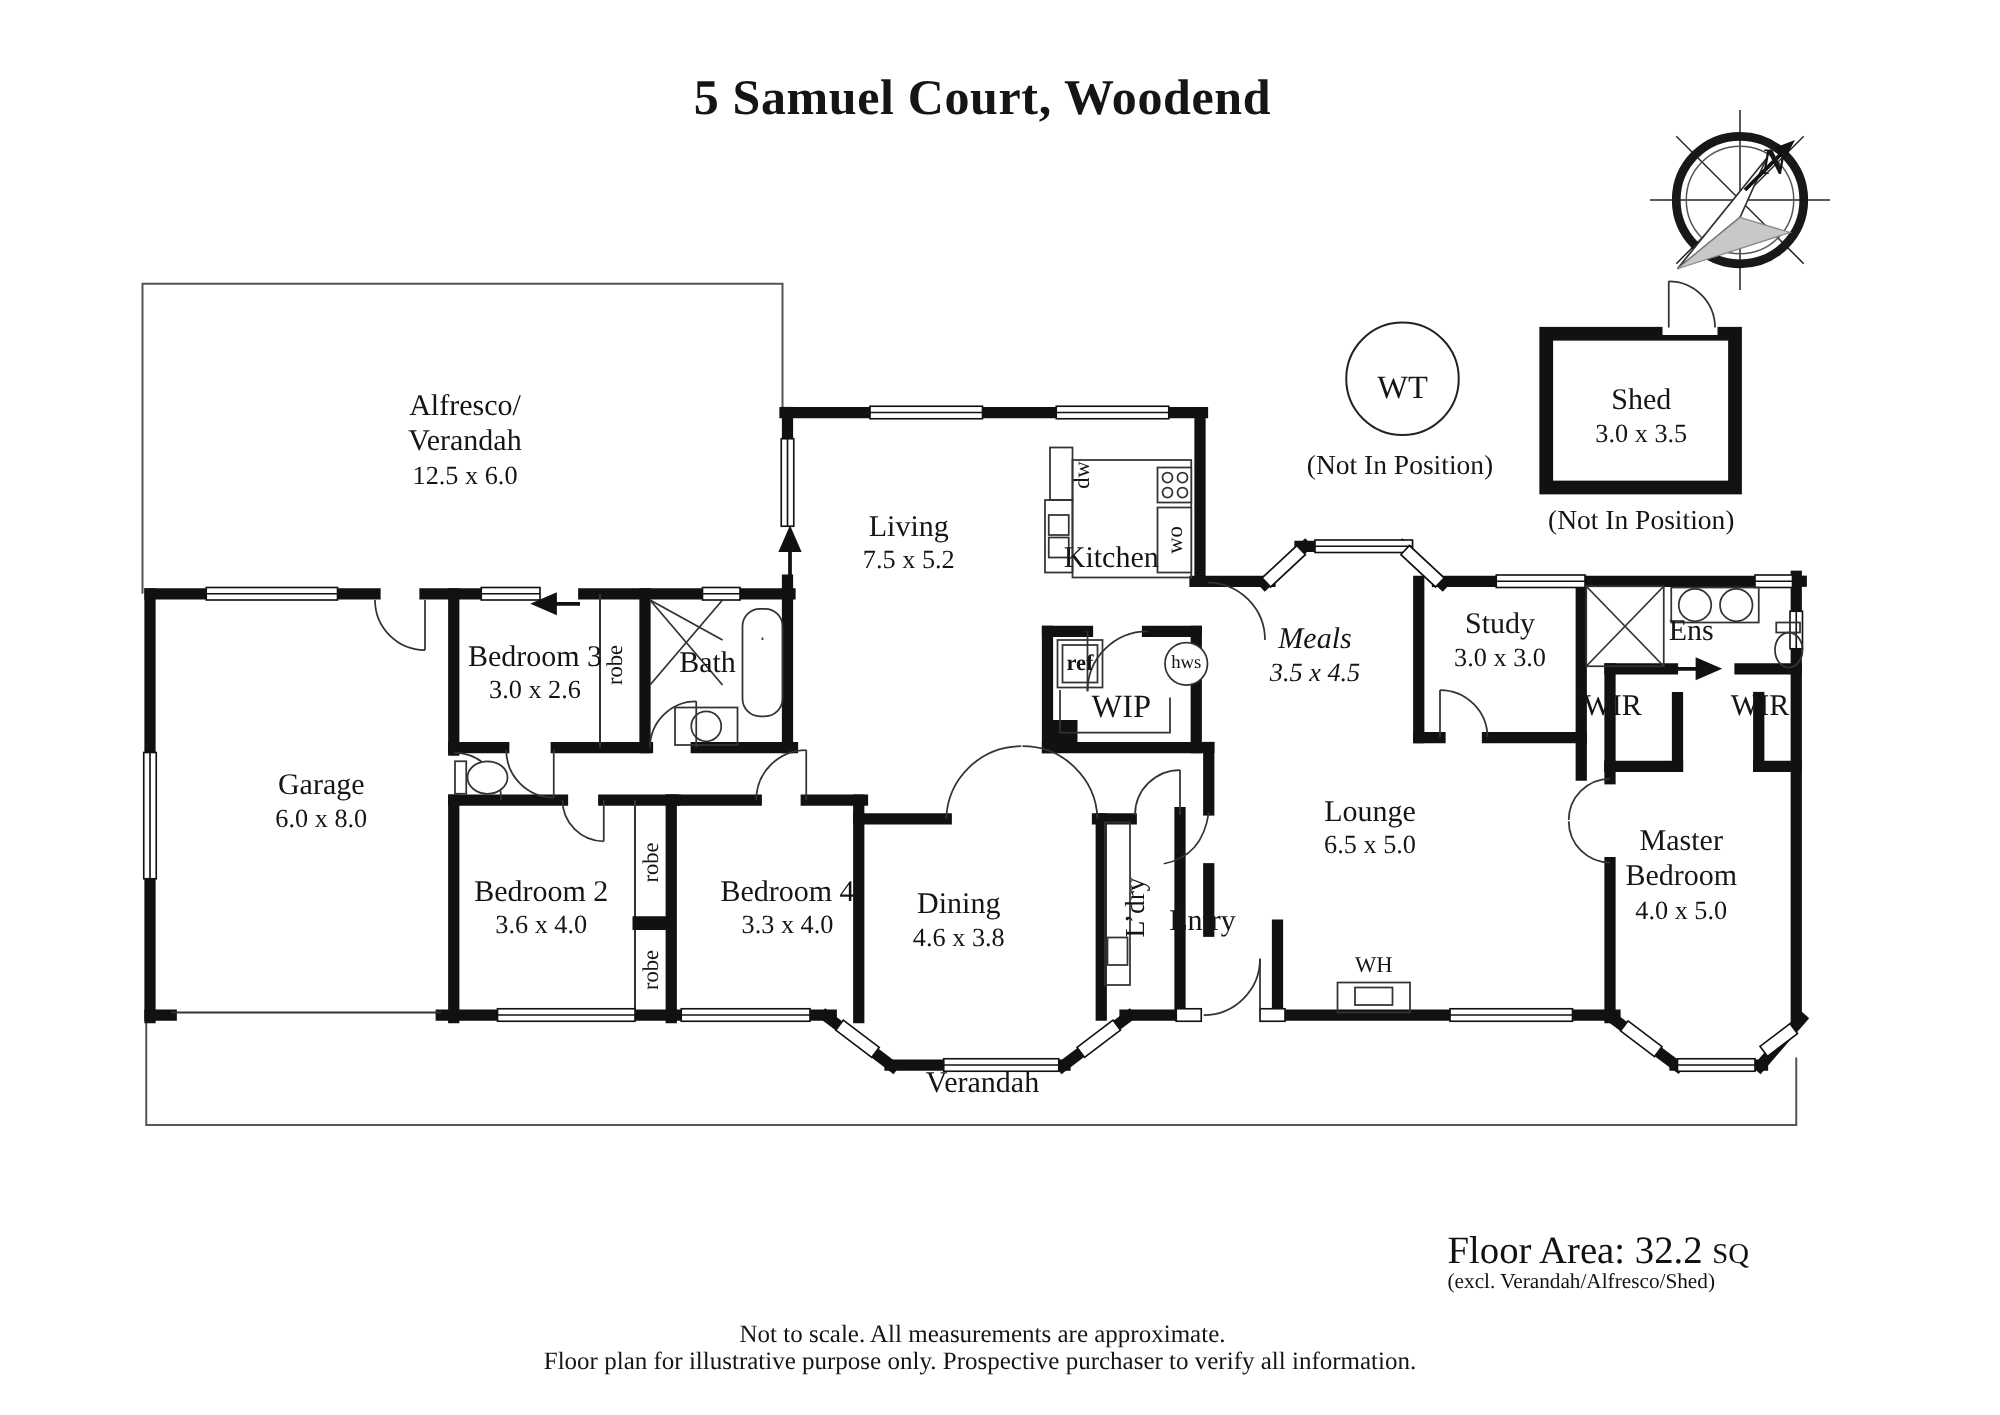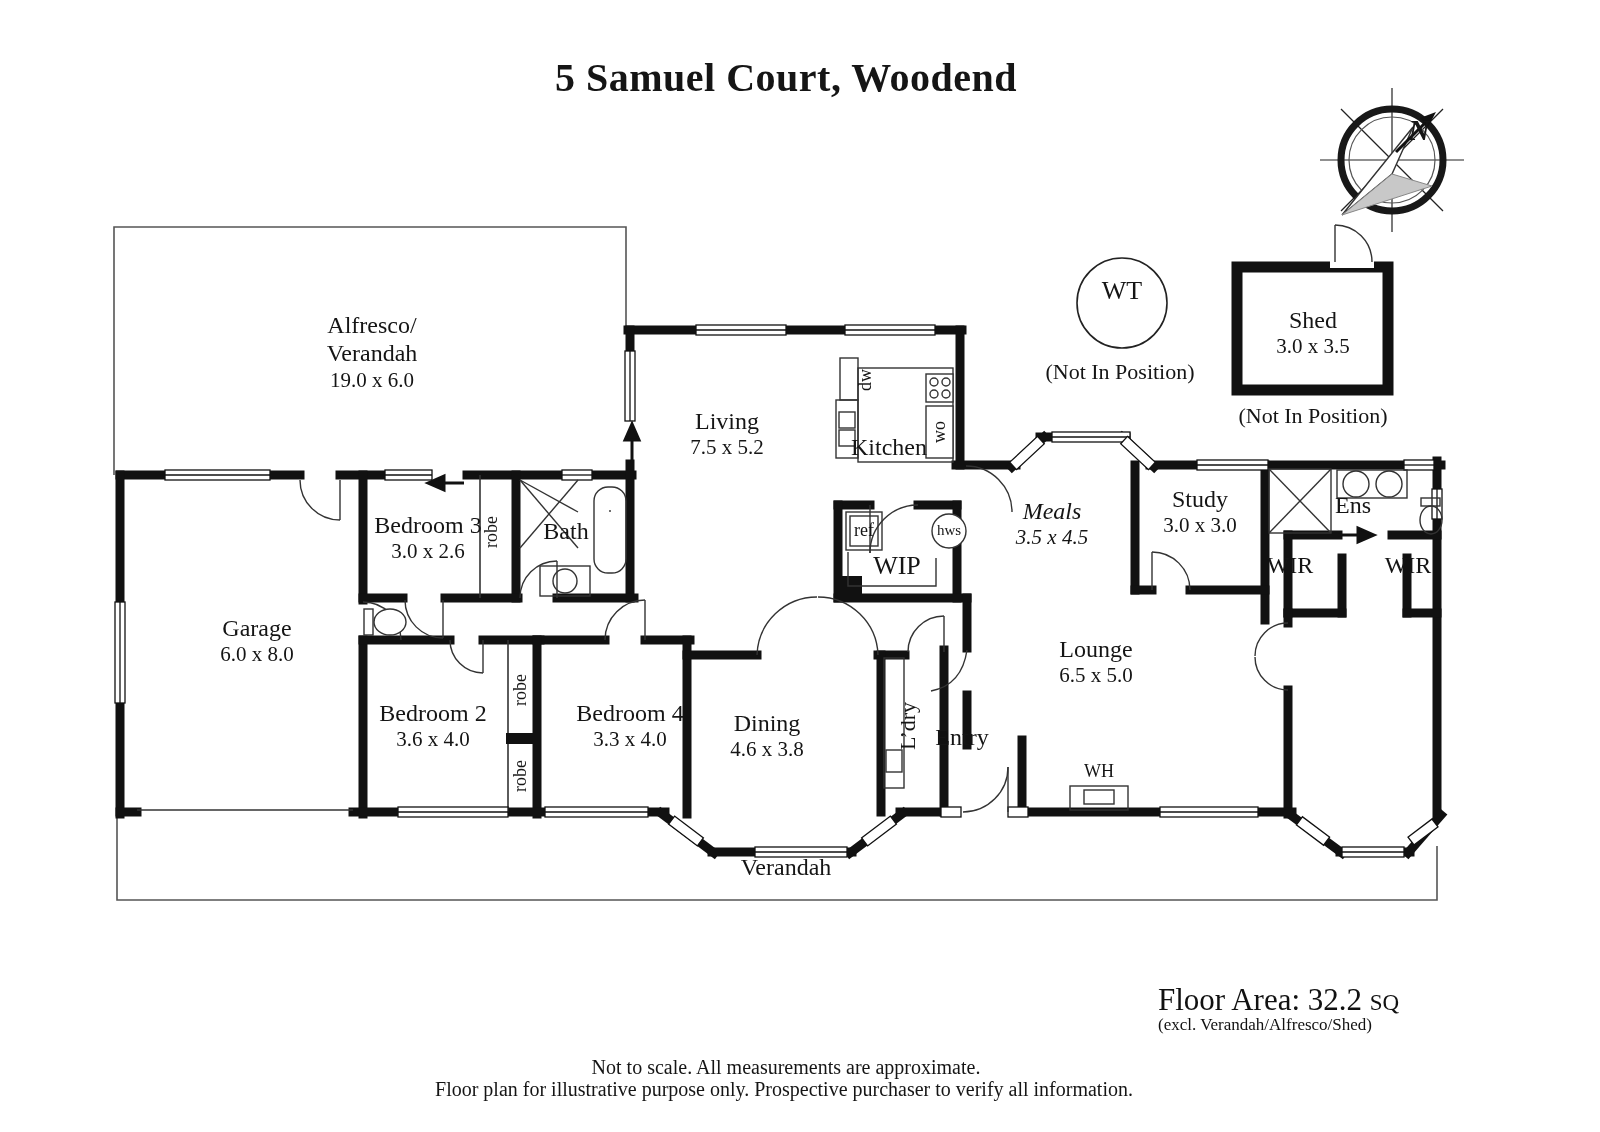--- a/index.html
+++ b/index.html
@@ -378,21 +378,21 @@
     <line x1="1396" y1="152" x2="1430" y2="118" stroke="#111" stroke-width="3"></line>
     <polygon points="1436,112 1420,118 1428,127" fill="#111"></polygon>
   </g>
 </svg>
 
   <div class="lbl title" style="left:786px;top:78px;">5 Samuel Court, Woodend</div>
 
   <div class="lbl" style="left:372px;top:352px;">
     <div class="rname">Alfresco/</div>
     <div class="rname">Verandah</div>
-    <div class="rdims">19.0 x 6.0</div>
+    <div class="rdims">12.5 x 6.0</div>
   </div>
   <div class="lbl" style="left:727px;top:434px;text-align:center;">
     <div class="rname">Living</div>
       <div class="rdims">7.5 x 5.2</div>
   </div>
   <div class="lbl rname" style="left:889px;top:447px;">Kitchen</div>
   <div class="lbl" style="left:428px;top:538px;">
     <div class="rname">Bedroom 3</div>
       <div class="rdims">3.0 x 2.6</div>
   </div>
@@ -421,35 +421,40 @@
     <div class="rname">Study</div>
       <div class="rdims">3.0 x 3.0</div>
   </div>
   <div class="lbl rname" style="left:1353px;top:505px;">Ens</div>
   <div class="lbl rname" style="left:1290px;top:565px;">WIR</div>
   <div class="lbl rname" style="left:1408px;top:565px;">WIR</div>
   <div class="lbl" style="left:1096px;top:662px;">
     <div class="rname">Lounge</div>
       <div class="rdims">6.5 x 5.0</div>
   </div>
+  <div class="lbl" style="left:1345px;top:700px;">
+    <div class="rname">Master</div>
+    <div class="rname">Bedroom</div>
+    <div class="rdims">4.0 x 5.0</div>
+  </div>
   <div class="lbl rname" style="left:962px;top:737px;">Entry</div>
   <div class="lbl" style="left:897px;top:566px;font-size:26px;">WIP</div>
   <div class="lbl rname" style="left:786px;top:867px;">Verandah</div>
 
   <div class="lbl vert sm" style="left:492px;top:532px;">robe</div>
   <div class="lbl vert sm" style="left:521px;top:690px;">robe</div>
   <div class="lbl vert sm" style="left:521px;top:776px;">robe</div>
   <div class="lbl vert sm" style="left:866px;top:380px;">dw</div>
   <div class="lbl vert sm" style="left:940px;top:432px;">wo</div>
-  <div class="lbl sm" style="left:864px;top:531px;">ref</div>
+  <div class="lbl sm" style="left:864px;top:531px;font-weight:bold;">ref</div>
   <div class="lbl xs" style="left:949px;top:531px;">hws</div>
   <div class="lbl sm" style="left:1099px;top:772px;">WH</div>
   <div class="lbl vert" style="left:908px;top:726px;font-size:22px;">L’dry</div>
 
-  <div class="lbl" style="left:1122px;top:291px;font-size:26px;">WT</div>
+  <div class="lbl" style="left:1122px;top:311px;font-size:26px;">WT</div>
   <div class="lbl note" style="left:1120px;top:372px;">(Not In Position)</div>
   <div class="lbl" style="left:1313px;top:333px;">
     <div class="rname">Shed</div>
     <div class="rdims">3.0 x 3.5</div>
   </div>
   <div class="lbl note" style="left:1313px;top:416px;">(Not In Position)</div>
   <div class="lbl" style="left:1419px;top:130px;font-size:30px;font-style:italic;font-weight:bold;">N</div>
 
   <div class="floor-area" style="position:absolute;left:1158px;top:982px;">
     <span>Floor Area: 32.2</span> <span class="sq">SQ</span>

